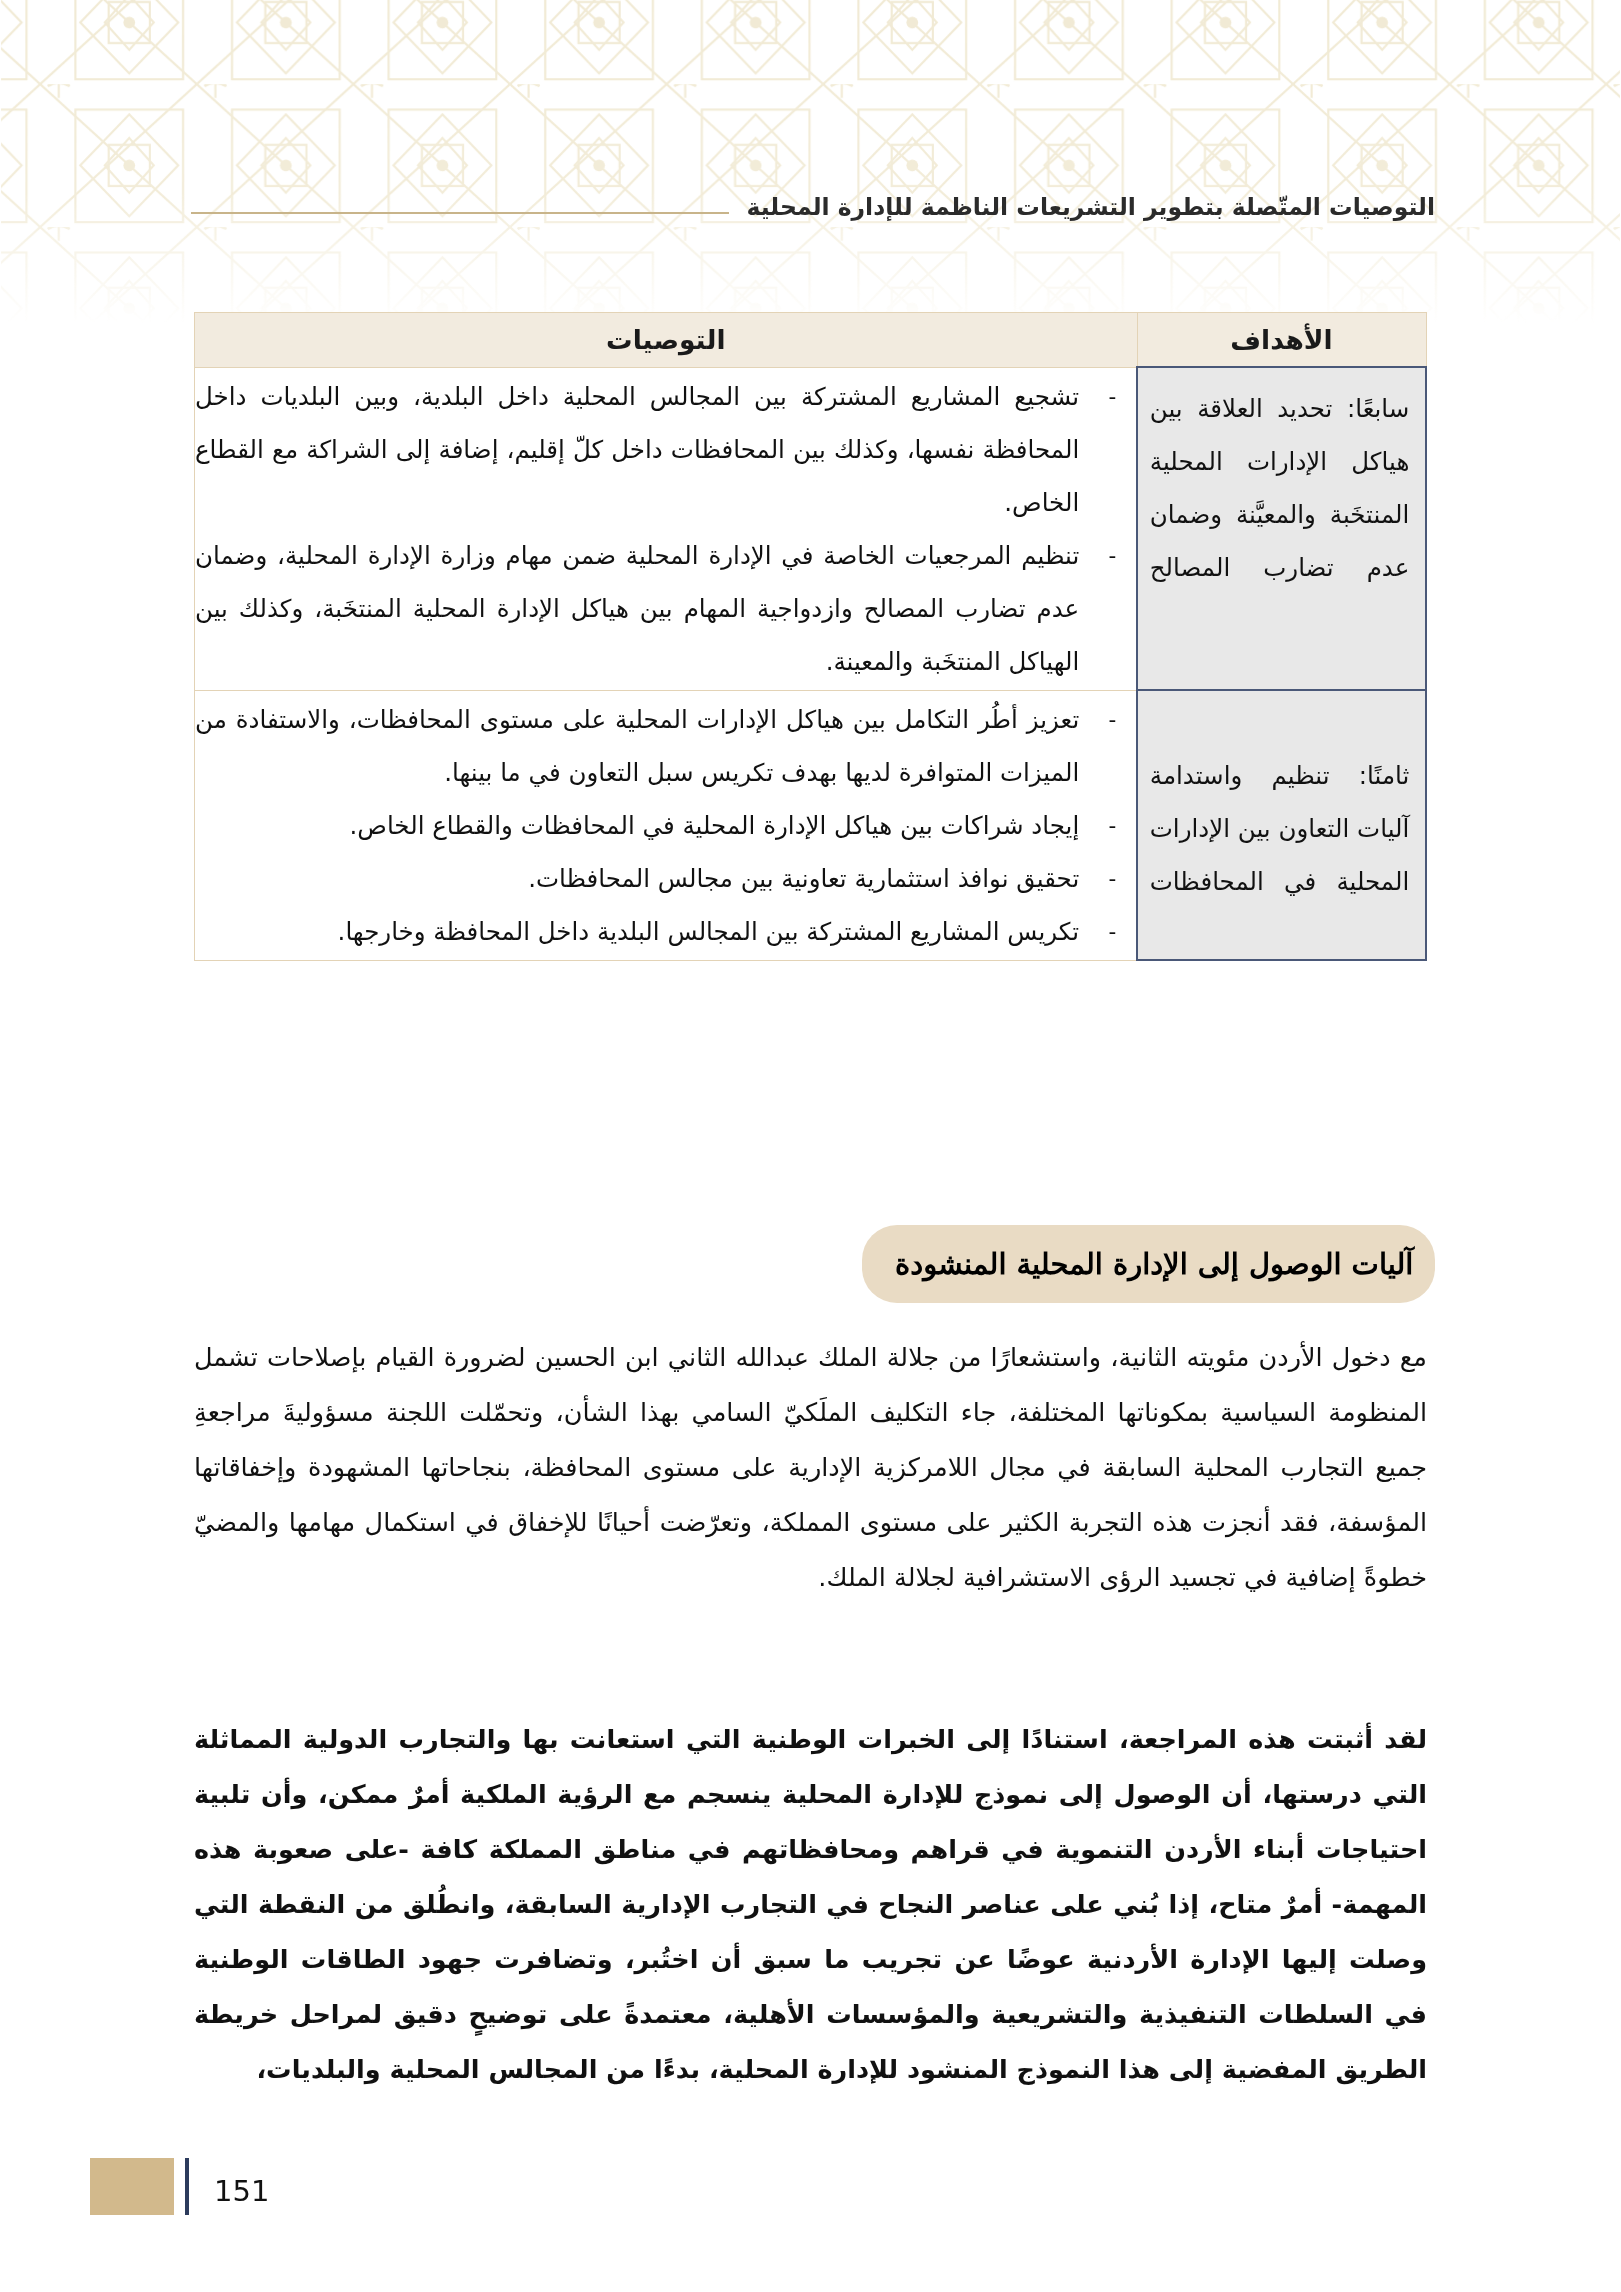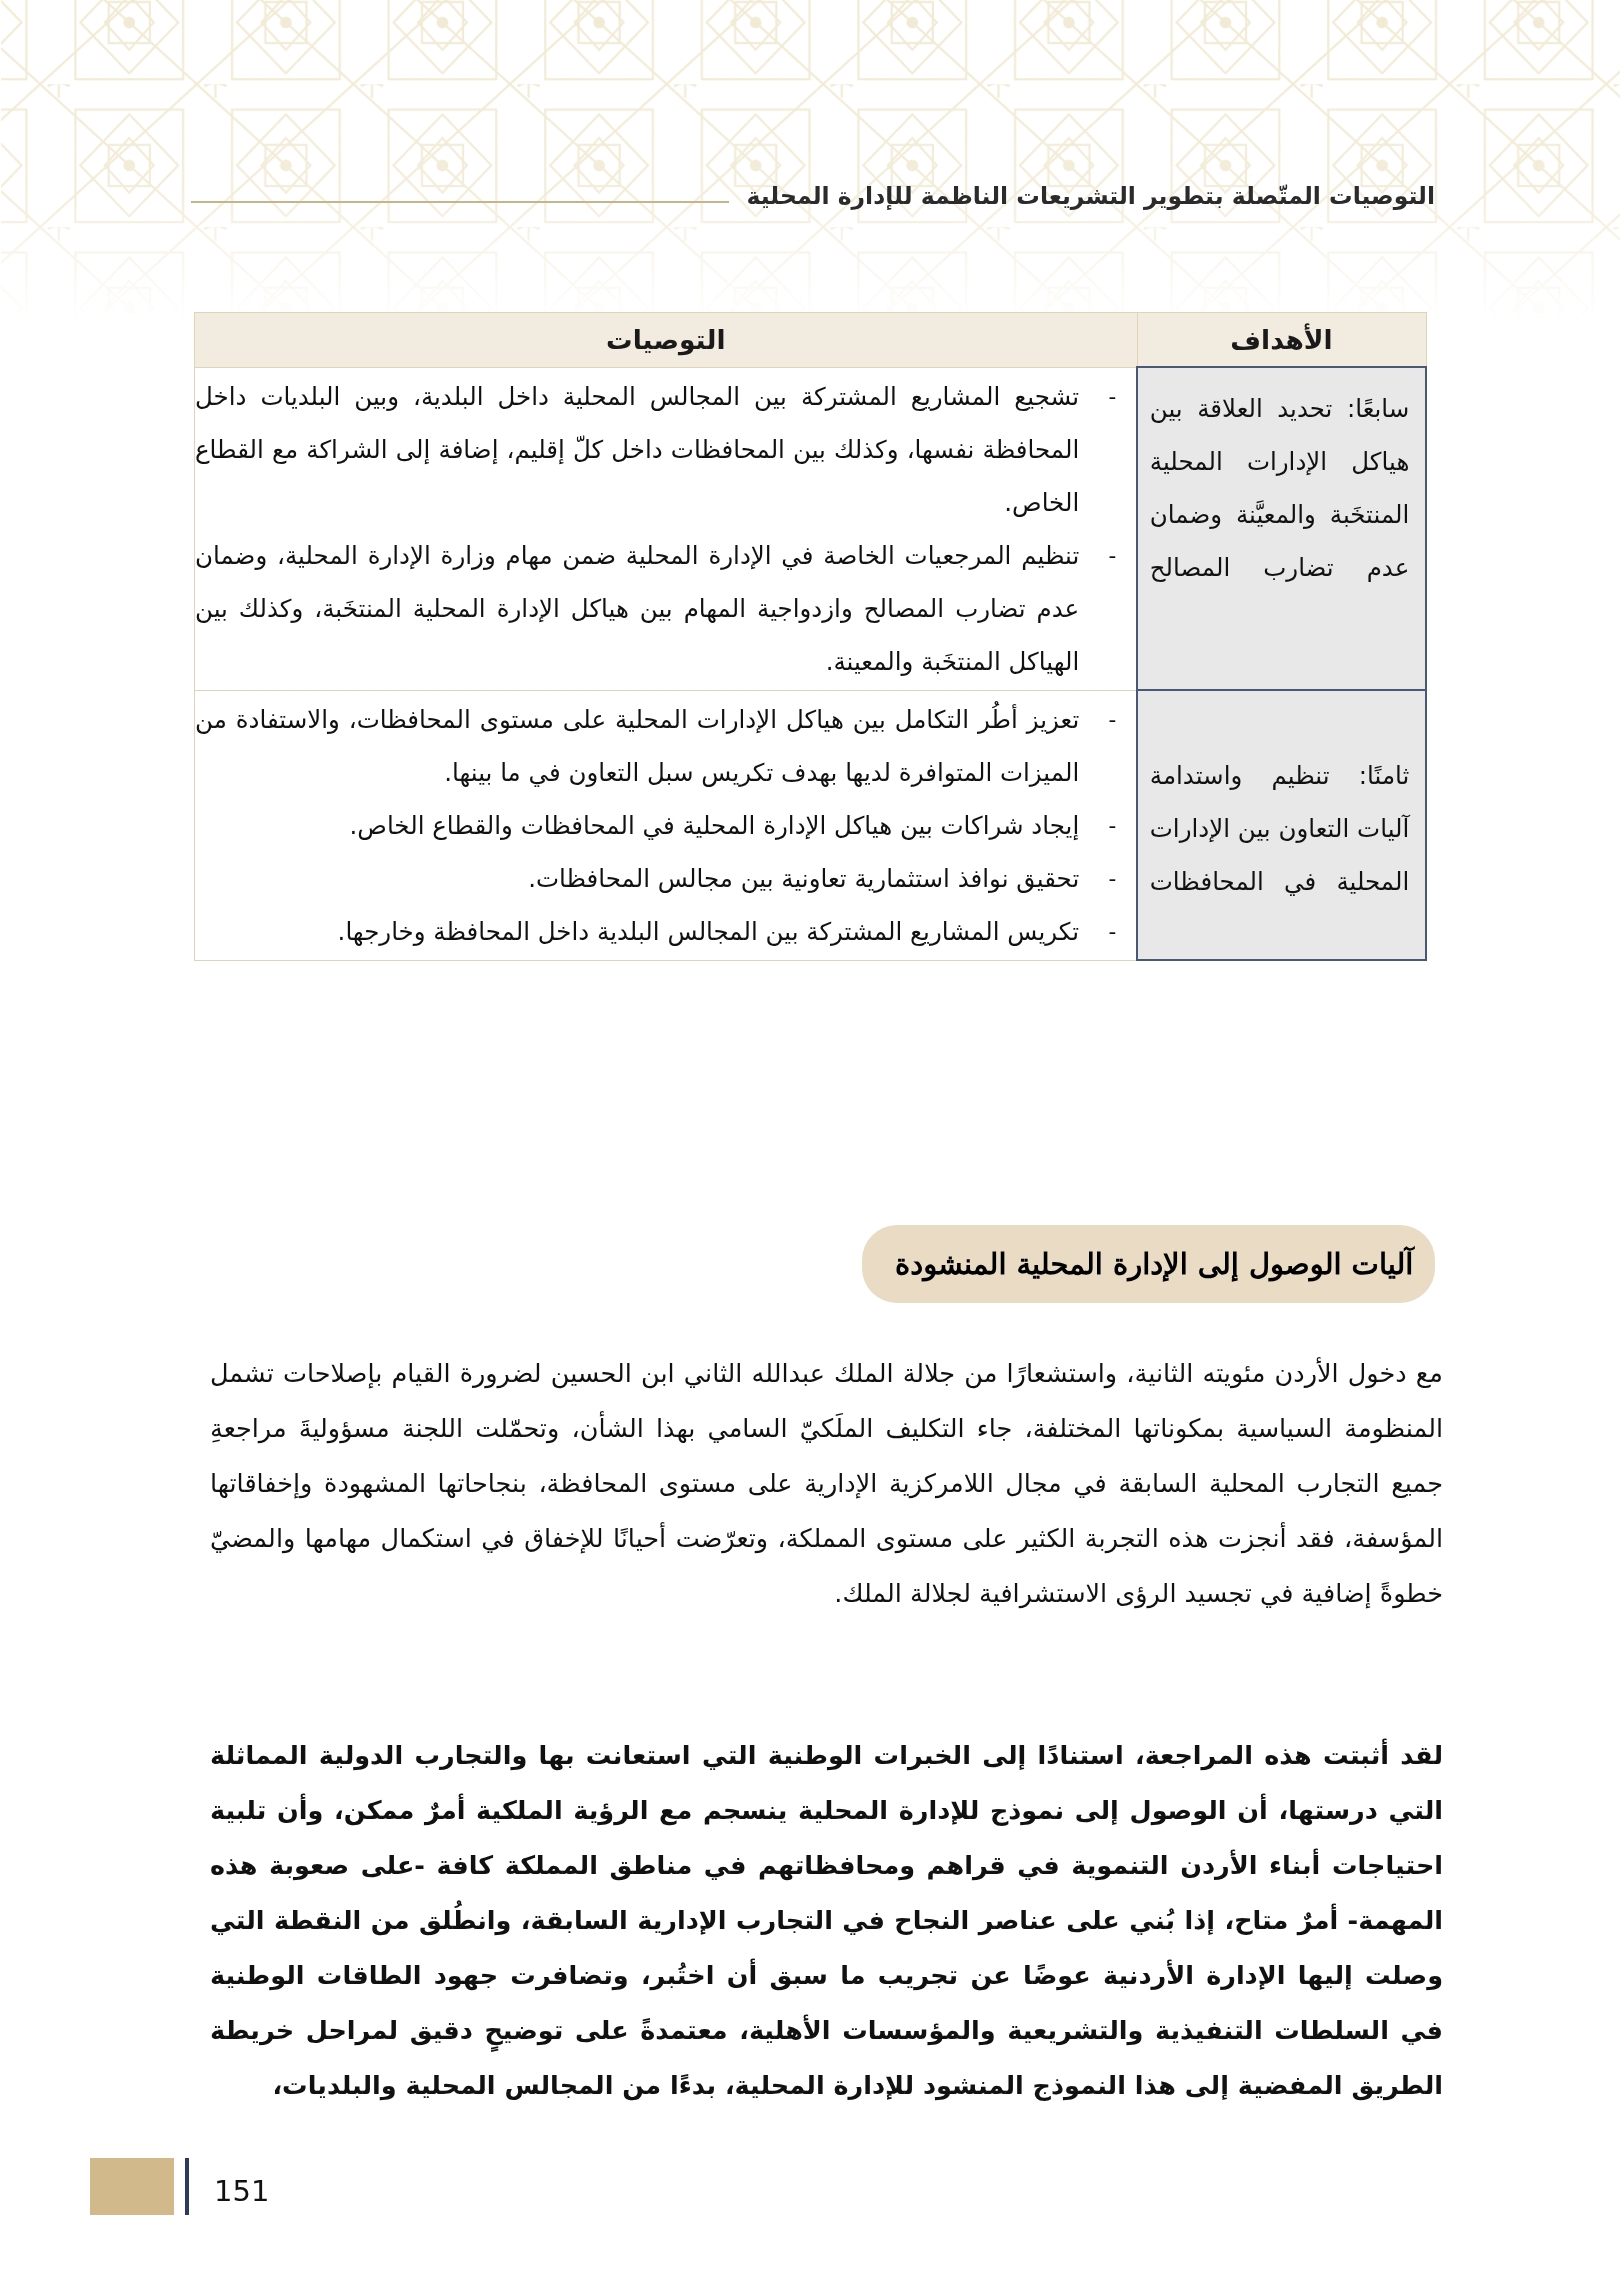--- a/index.html
+++ b/index.html
@@ -14,21 +14,21 @@
     }
     .pattern {
       position: absolute;
       left: 0; top: 0;
       width: 1621px; height: 323px;
       -webkit-mask-image: linear-gradient(to bottom, rgba(0,0,0,1) 0%, rgba(0,0,0,0.9) 60%, rgba(0,0,0,0) 100%);
       mask-image: linear-gradient(to bottom, rgba(0,0,0,1) 0%, rgba(0,0,0,0.9) 60%, rgba(0,0,0,0) 100%);
     }
     .running-header {
       position: absolute;
-      top: 176px;
+      top: 187px;
       right: 186px;
       left: 191px;
       height: 39px;
       display: flex;
       align-items: center;
       direction: rtl;
     }
     .running-title {
       font-family: "DejaVu Sans", sans-serif;
       font-weight: bold;
@@ -119,21 +119,21 @@
       position: absolute;
       left: 194px;
       width: 1233px;
       direction: rtl;
       text-align: justify;
       text-align-last: right;
       font-family: "DejaVu Sans", sans-serif;
       font-size: 25.5px;
       line-height: 55px;
       color: #111;
-      margin: 16px;
+      margin: 0;
     }
     .para.p1 { top: 1330px; }
     .para.p2 { top: 1712px; font-weight: bold; }
 
     .footer-block {
       position: absolute;
       left: 90px;
       top: 2158px;
       width: 84px;
       height: 57px;

